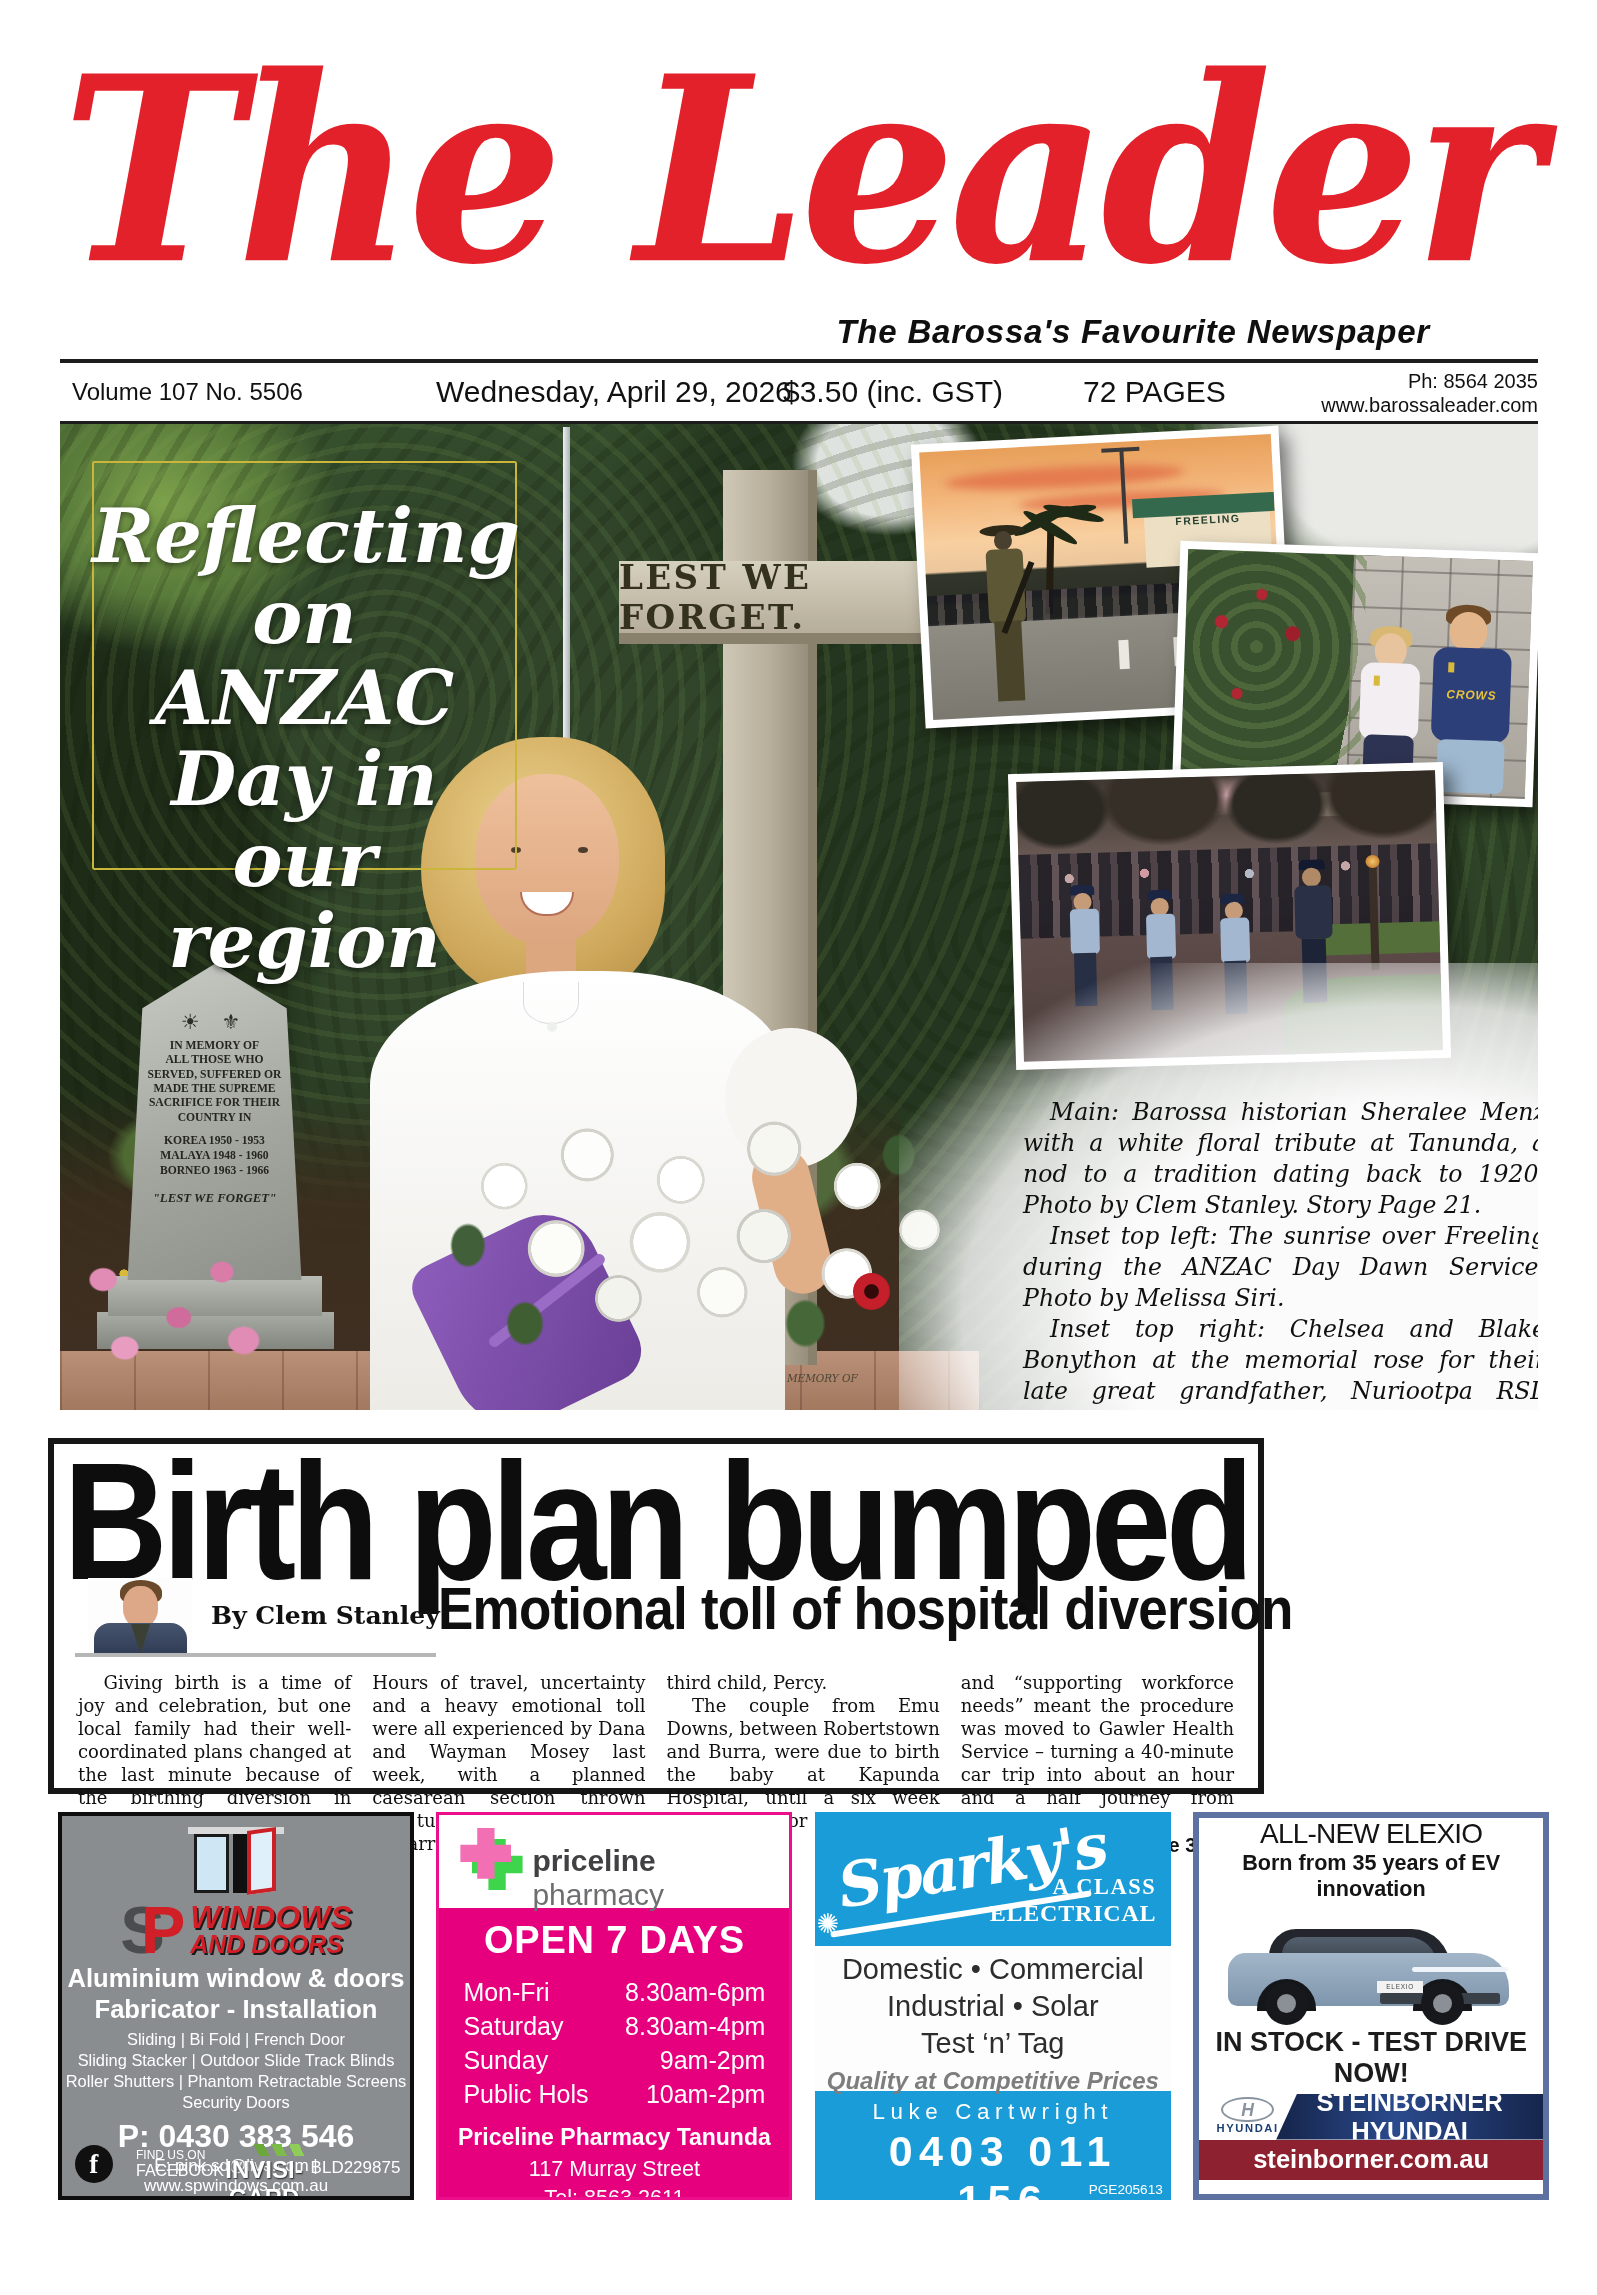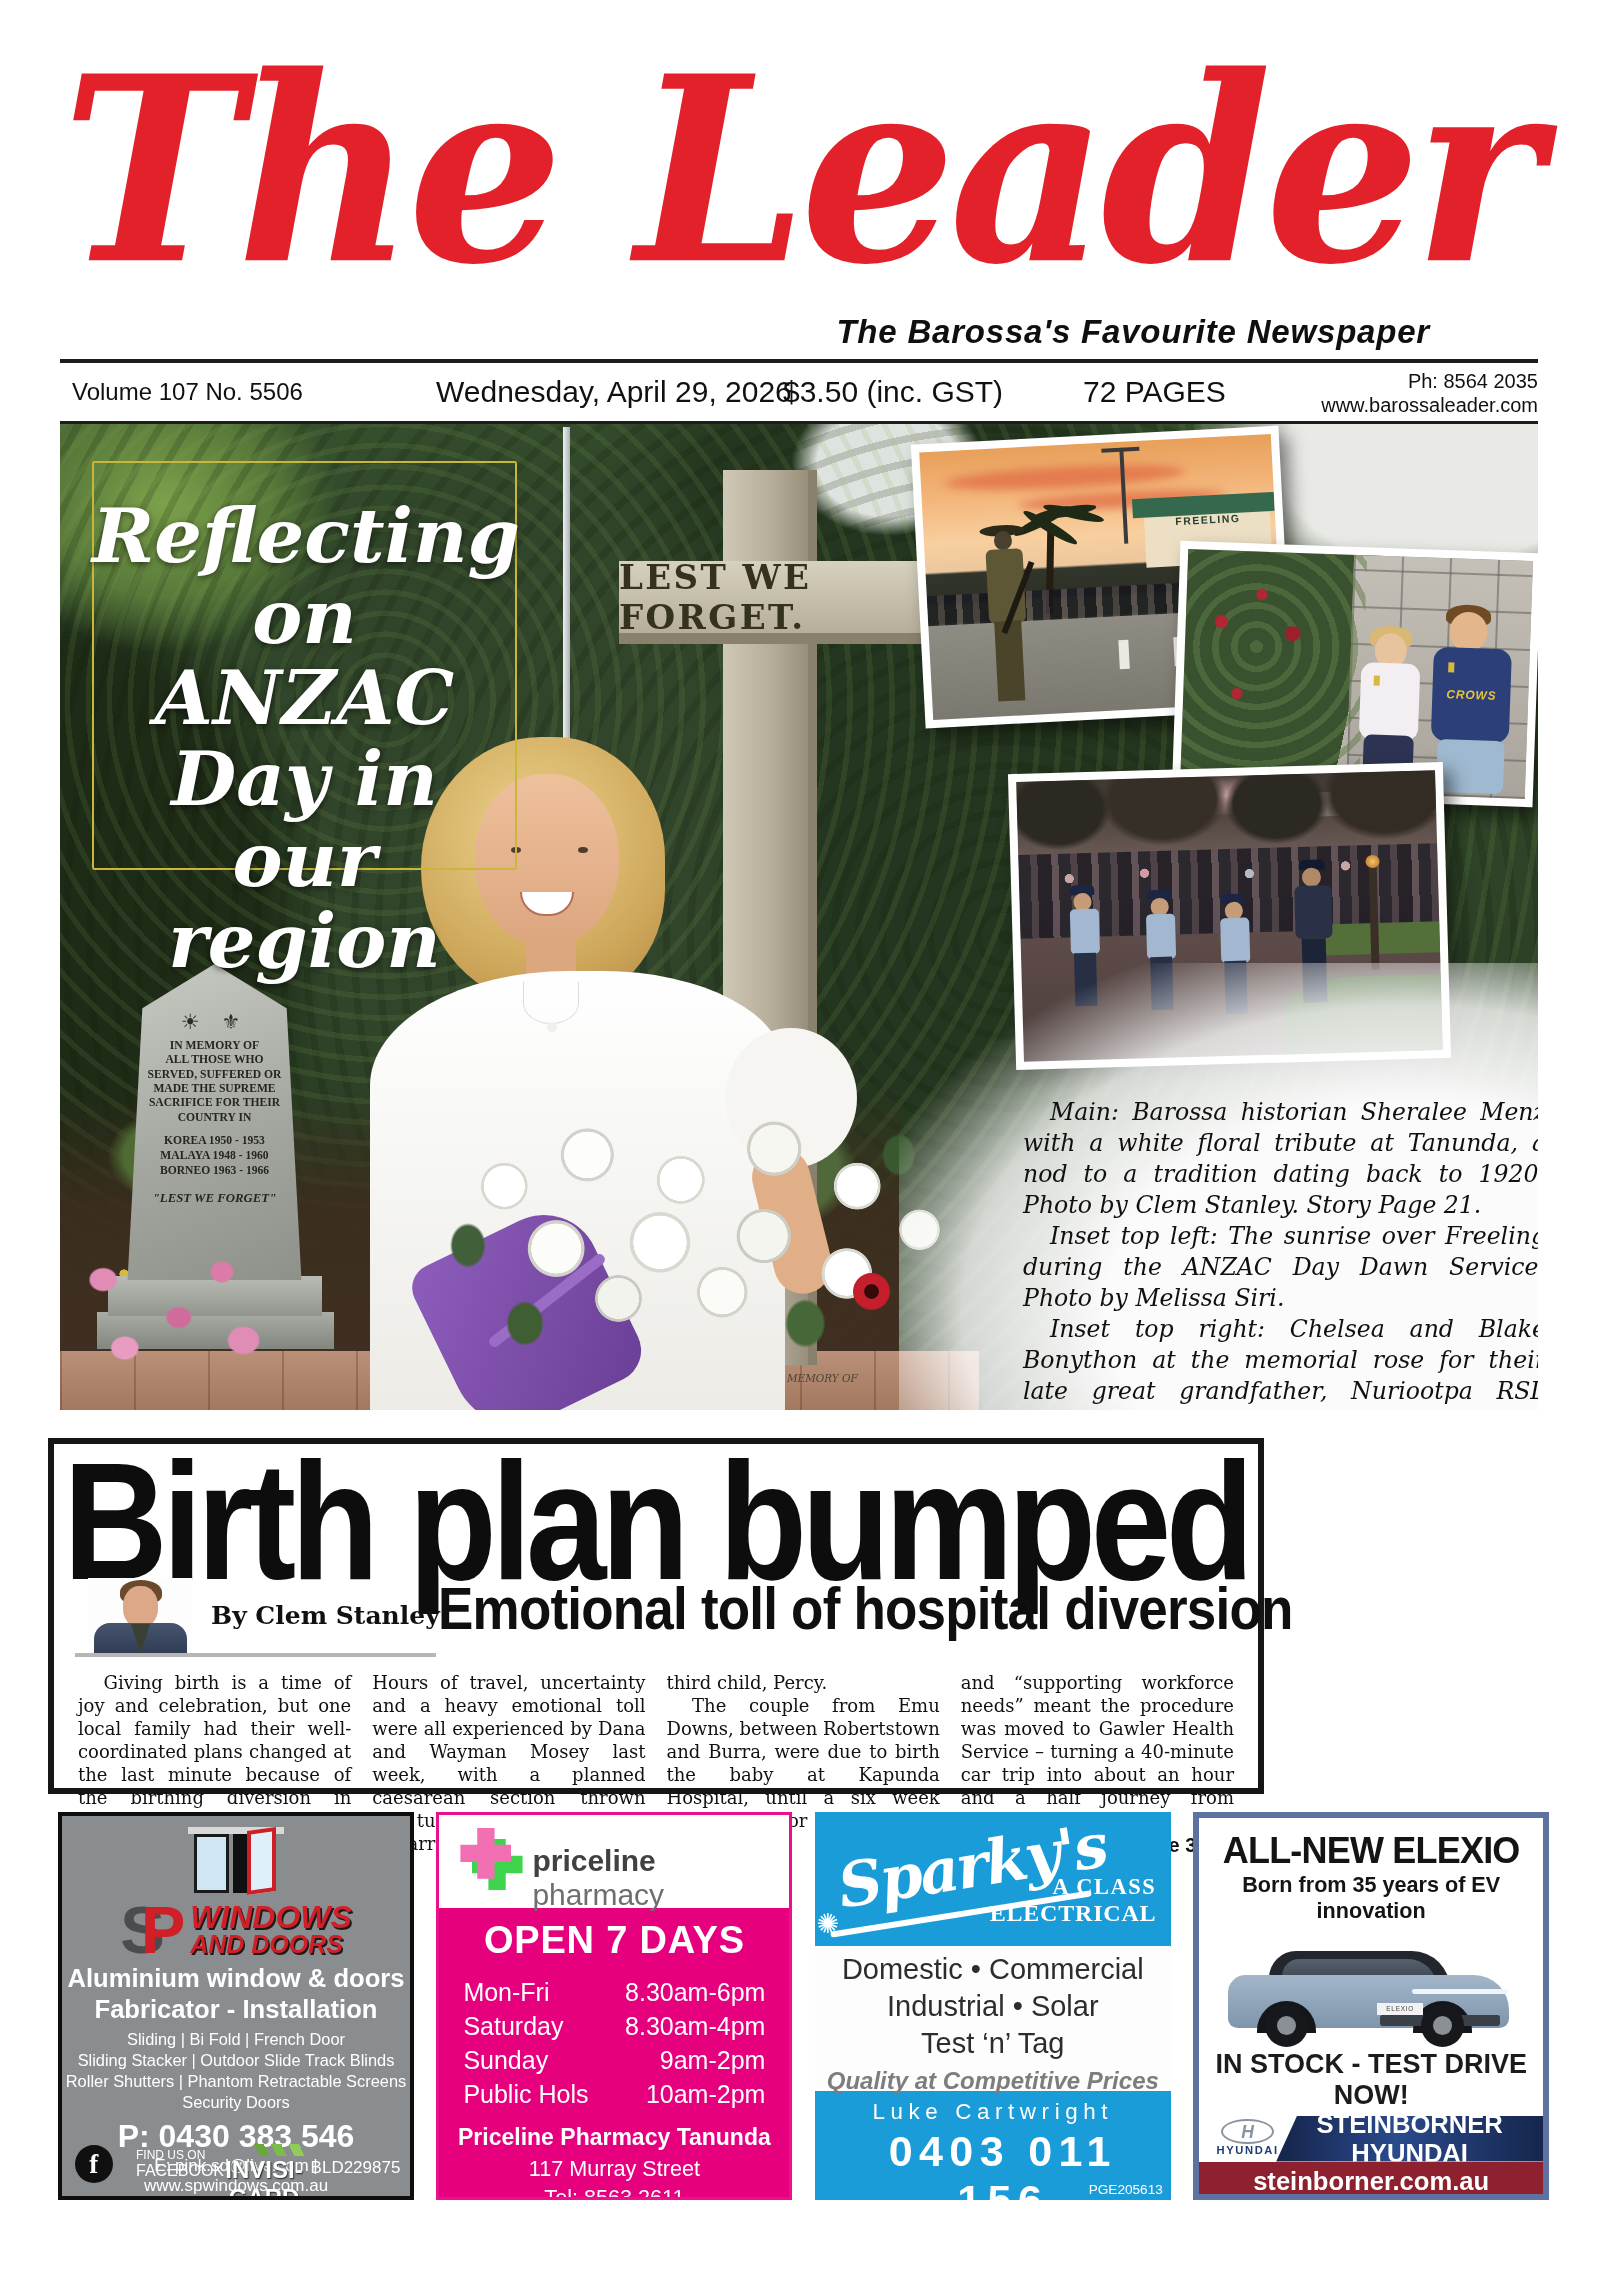--- a/index.html
+++ b/index.html
@@ -296,21 +296,21 @@
   .sk-line { font-size:29px; line-height:37px; }
   .sk-line:first-child { margin-top:4.8px; }
   .sk-quality { margin-top:4.8px; font-size:24px; font-weight:bold; font-style:italic; color:#7d7d7d; }
   .sk-footer { position:absolute; left:0; bottom:0; width:100%; height:109px; text-align:center; }
   .sk-name { margin-top:8px; font-size:22.4px; letter-spacing:5.6px; }
   .sk-phone { margin-top:1.6px; font-size:43px; font-weight:900; letter-spacing:6.4px;padding-left:20px; }
   .sk-code { position:absolute; right:8px; bottom:3.2px; font-size:13.6px; }
 
   
   .ad-hy { width:356px; border:6.4px solid #5d72a0; background:#fff; text-align:center; }
-  .hy-h1 { margin-top:12px; font-size:36px; font-weight:700; color:#141414; letter-spacing:-0.8px; }
+  .hy-h1 { margin-top:0; font-size:28px; font-weight:400; color:#141414; letter-spacing:-0.8px; }
   .hy-h2 { font-size:21.6px; font-weight:800; color:#141414; }
   .hy-car { position:relative; margin:3.2px auto 0; width:296px; height:120px; }
   .car-cabin { position:absolute; left:46px; bottom:50px; width:181px; height:46px; background:#23262c; border-radius:27px 38px 4.8px 4.8px; }
   .car-glass { position:absolute; left:59px; bottom:56px; width:155px; height:32px; background:linear-gradient(#55616f,#333a44); border-radius:19px 32px 3.2px 3.2px; }
   .car-body { position:absolute; left:4.8px; bottom:19px; width:281px; height:53px; background:linear-gradient(#a3b6c9,#7e95ac); border-radius:17.6px 35px 9.6px 9.6px; }
   .car-arch1 { position:absolute; left:34px; bottom:14.4px; width:59px; height:32px; border-radius:32px 32px 0 0; background:#14161a; }
   .car-arch2 { position:absolute; left:190px; bottom:14.4px; width:59px; height:32px; border-radius:32px 32px 0 0; background:#14161a; }
   .car-wheel { position:absolute; bottom:0; width:43px; height:43px; border-radius:50%; background:#17181b; }
   .car-wheel .hub { position:absolute; left:12px; top:12px; width:19px; height:19px; border-radius:50%; background:#8b9096; }
   .cw1 { left:42px; } .cw2 { left:198px; }

